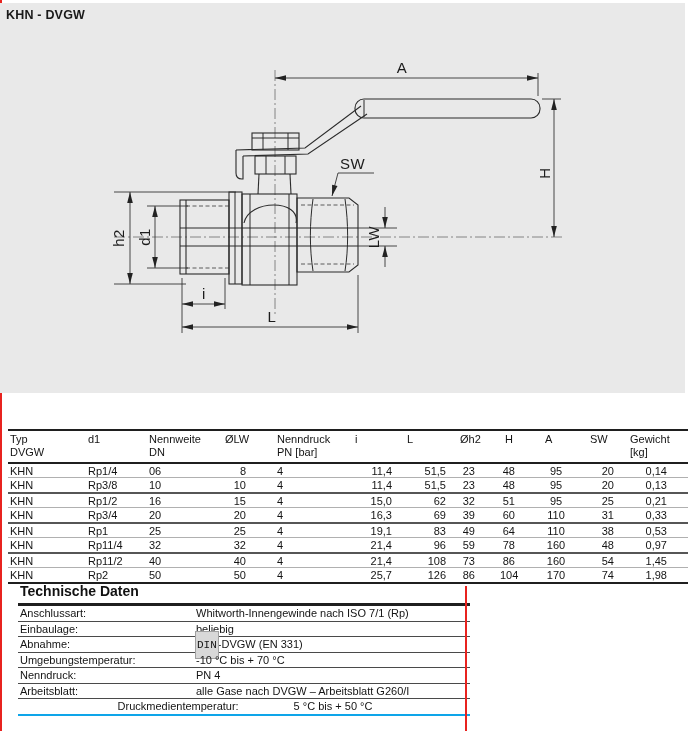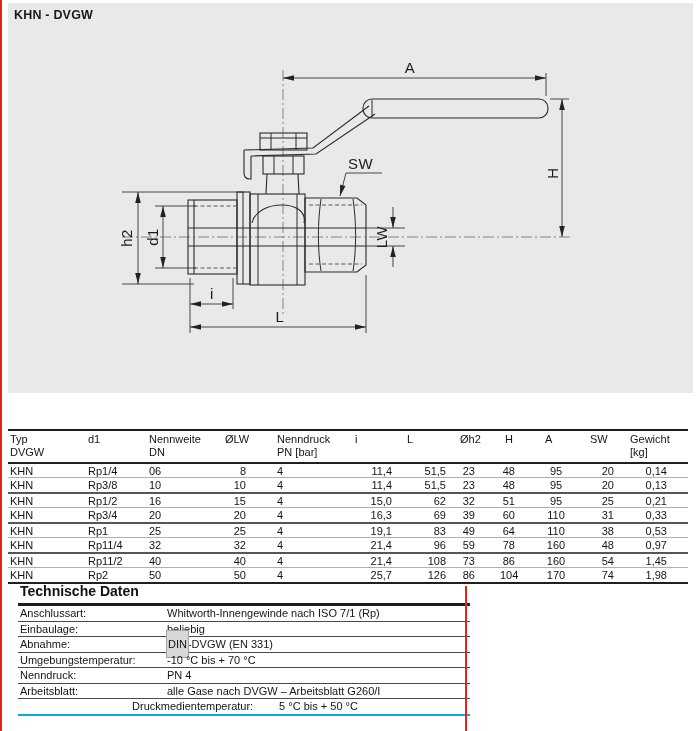--- a/index.html
+++ b/index.html
@@ -3,21 +3,21 @@
 <meta charset="utf-8">
 <style>
   html,body{margin:0;padding:0;}
   body{
     width:700px;height:731px;position:relative;background:#ffffff;
     font-family:"Liberation Sans",sans-serif;overflow:hidden;
   }
   .red-edge{position:absolute;left:0;top:0;width:2px;height:731px;background:#e8231f;}
   .red-vline{position:absolute;left:465px;top:586px;width:2px;height:145px;background:#e8231f;}
 
-  .panel{position:absolute;left:8px;top:3px;width:685px;height:390px;background:#e9e9e9;}
+  .panel{position:absolute;left:0;top:3px;width:685px;height:390px;background:#e9e9e9;}
   .panel .title{position:absolute;left:6px;top:5px;font-size:12.5px;font-weight:bold;color:#1a1a1a;letter-spacing:.2px;}
   .panel svg{position:absolute;left:0;top:0;}
 
   
   table.spec{position:absolute;left:8px;top:429px;width:680px;border-collapse:collapse;table-layout:fixed;font-size:11px;color:#141414;}
   table.spec thead tr{border-top:2px solid #1f1f1f;border-bottom:2px solid #1f1f1f;}
   table.spec th{font-weight:normal;text-align:left;vertical-align:top;padding:2px 0 3px 0;line-height:1.18;white-space:nowrap;}
   table.spec tbody tr{height:15px;}
   table.spec td{padding:0;white-space:nowrap;}
   table.spec tbody tr:nth-child(odd){border-bottom:1px solid #b0b0b0;}
@@ -46,25 +46,25 @@
   table.spec td:nth-child(7){text-align:right;padding-right:8px}
   table.spec td:nth-child(8){text-align:right;padding-right:25px}
   table.spec td:nth-child(9){text-align:right;padding-right:27px}
   table.spec td:nth-child(10){text-align:center;padding-right:16px}
   table.spec td:nth-child(11){text-align:right;padding-right:12px}
   table.spec td:nth-child(12){text-align:right;padding-right:21px}
 
   
   .tech{position:absolute;left:18px;top:581px;width:452px;}
   .tech-heading{font-size:14px;font-weight:bold;color:#111;padding:2px 0 4px 2px;border-bottom:3px solid #1f1f1f;}
-  .trow{display:flex;height:14.5px;align-items:center;border-bottom:1px solid #4a4a4a;font-size:11px;color:#141414;}
+  .trow{display:flex;height:14.5px;align-items:center;border-bottom:1px solid #4a4a4a;font-size:11px;color:#141414;gap:36px;}
   .trow:last-child{border-bottom:2px solid #0ea5e9;justify-content:center;}
   .tlabel{width:140px;padding-left:2px;flex:none;}
-  .tvalue{white-space:nowrap;margin-left:7px;}
-  .din-box{background:#d8d8d8;outline:1px solid #a0a0a0;padding:7px 1px;}
+  .tvalue{white-space:nowrap;}
+  .din-box{background:#d8d8d8;outline:1px solid #a0a0a0;padding:7px 1px;font-family:Liberation Mono, monospace;}
 
   
   .part{stroke:#2b2b2b;stroke-width:1.1;fill:none;}
   .thin{stroke:#2b2b2b;stroke-width:1;fill:none;}
   .dashed{stroke:#4a4a4a;stroke-width:.9;fill:none;stroke-dasharray:4 2.5;}
   .cline{stroke:#6a6a6a;stroke-width:.8;fill:none;stroke-dasharray:11 3 2 3;}
   .dim{stroke:#333;stroke-width:.9;fill:none;}
   .arr{fill:#222;stroke:none;}
   .dtext{font-family:"Liberation Sans",sans-serif;font-size:15px;fill:#1c1c1c;letter-spacing:.5px;}
 </style>

